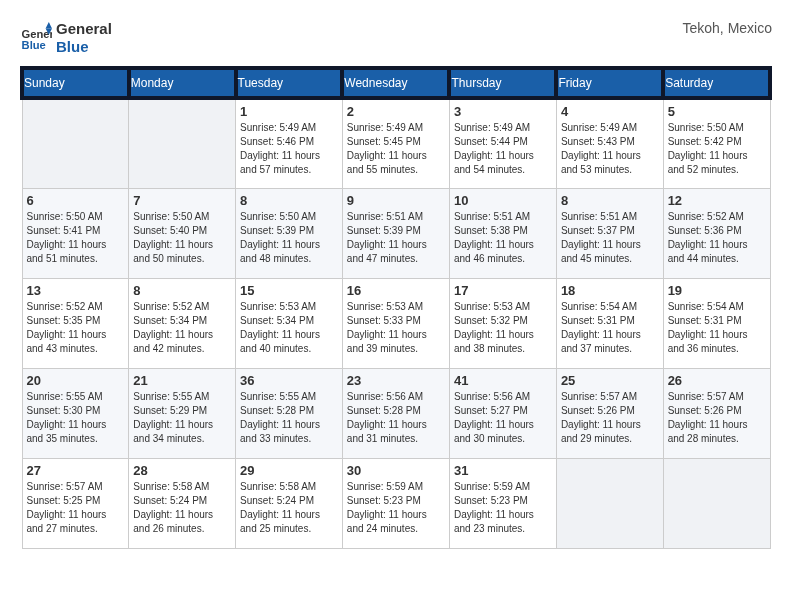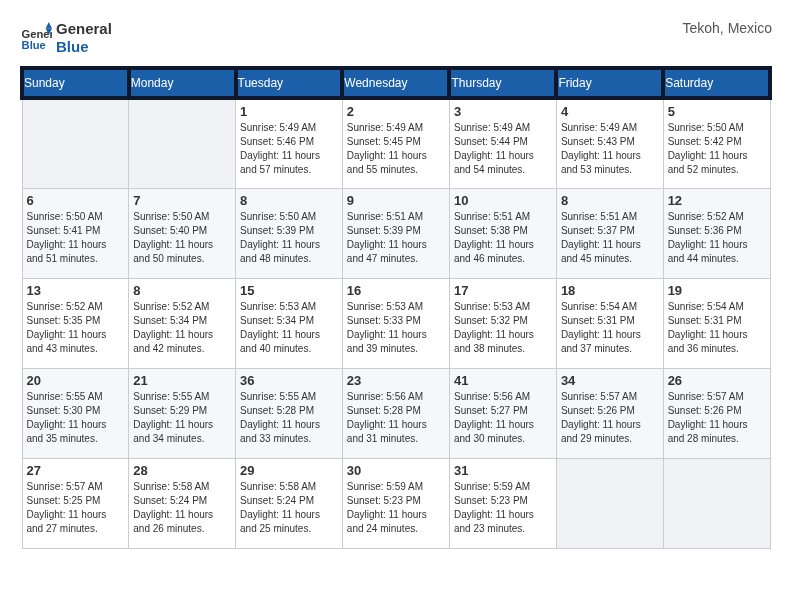--- a/index.html
+++ b/index.html
@@ -211,21 +211,21 @@
         </td>
         <td>
           <span class="day-number">23</span>
           <div class="day-info">Sunrise: 5:56 AM<br>Sunset: 5:28 PM<br>Daylight: 11 hours and 31 minutes.</div>
         </td>
         <td>
           <span class="day-number">41</span>
           <div class="day-info">Sunrise: 5:56 AM<br>Sunset: 5:27 PM<br>Daylight: 11 hours and 30 minutes.</div>
         </td>
         <td>
-          <span class="day-number">34</span>
+          <span class="day-number">25</span>
           <div class="day-info">Sunrise: 5:57 AM<br>Sunset: 5:26 PM<br>Daylight: 11 hours and 29 minutes.</div>
         </td>
         <td>
           <span class="day-number">26</span>
           <div class="day-info">Sunrise: 5:57 AM<br>Sunset: 5:26 PM<br>Daylight: 11 hours and 28 minutes.</div>
         </td>
       </tr>
       <tr>
         <td>
           <span class="day-number">27</span>

